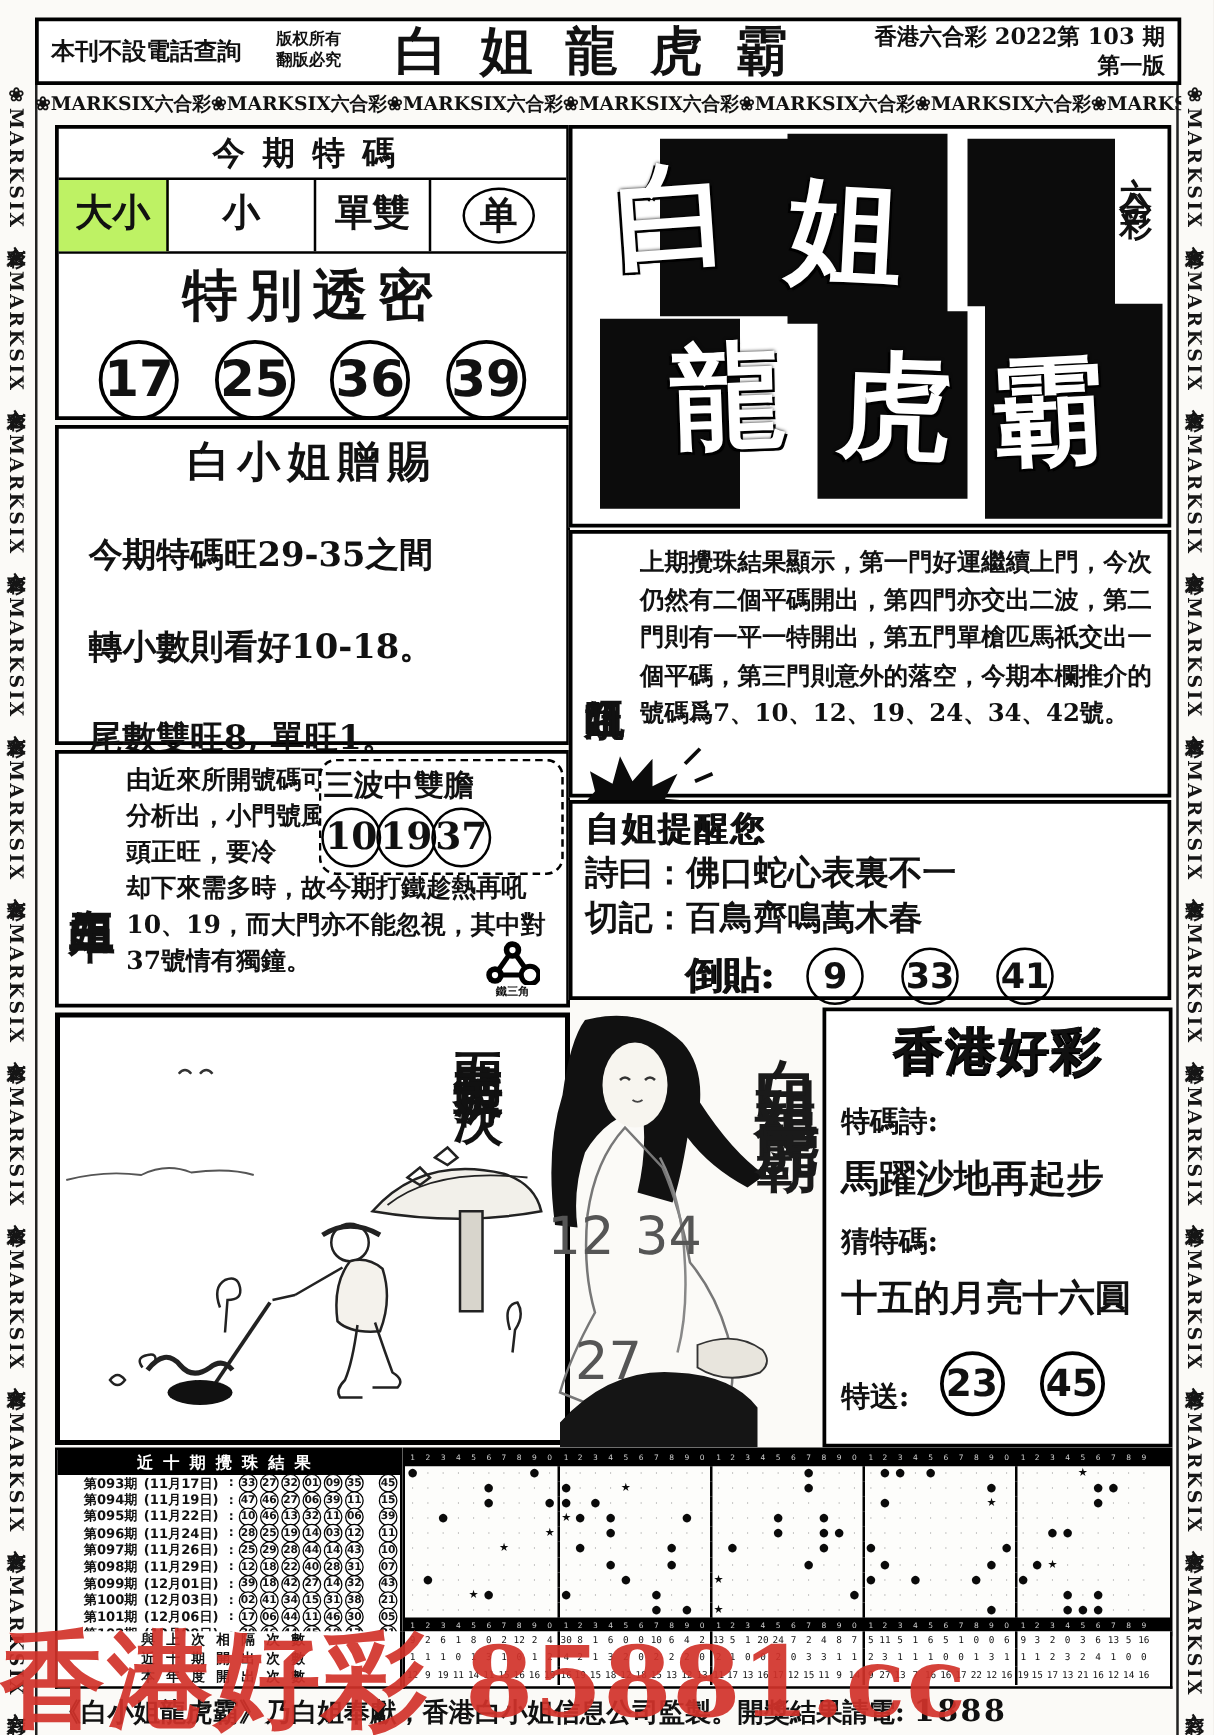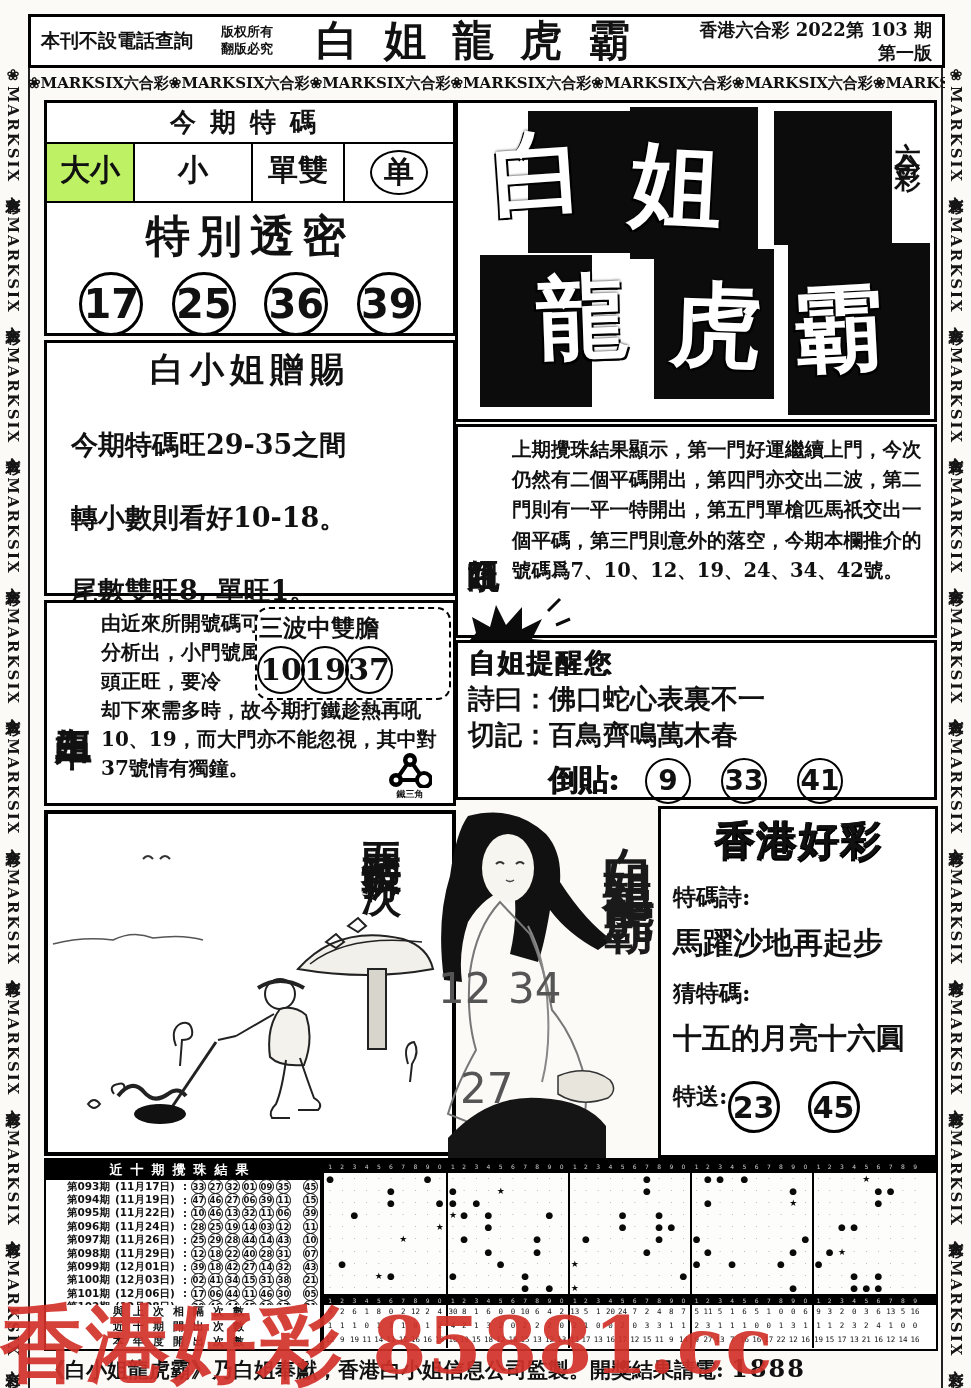--- a/index.html
+++ b/index.html
@@ -99,21 +99,21 @@
   .mid-vright { position:absolute; right:-4px; top:0; writing-mode:vertical-rl; font-family:"DejaVu Serif", serif;
                 font-weight:bold; font-size:52px; line-height:62px; letter-spacing:14px; color:#1a1a1a; }
   .mid-num { position:absolute; color:#555; font-size:42px; font-family:"DejaVu Sans", sans-serif; }
 
   
   .boxN { left:658px; top:806px; width:280px; height:352px; padding:4px 12px; }
   .boxN-title { text-align:center; font-family:"DejaVu Serif", serif; font-weight:bold; font-size:40px;
                 letter-spacing:2px; text-shadow:2px 0 0 #000, 0 2px 0 #000; }
   .boxN-label { font-family:"DejaVu Serif", serif; font-weight:bold; font-size:23px; margin-top:14px; }
   .boxN-poem { font-family:"DejaVu Serif", serif; font-weight:bold; font-size:30px; margin-top:10px; white-space:nowrap; }
-  .boxN-send { display:flex; align-items:flex-start; margin-top:22px; }
+  .boxN-send { display:flex; align-items:flex-end; gap:24px; margin-top:22px; }
   .boxN-send .circ { width:52px; height:52px; border:3px solid #000; border-radius:50%; display:inline-flex;
                      align-items:center; justify-content:center; font-size:30px; font-weight:bold; }
 
   
   .results { position:absolute; left:44px; top:1158px; width:278px; border:2px solid #000; background:#fff; }
   .results-title { background:#000; color:#fff; font-family:"DejaVu Serif", serif; font-weight:bold;
                    font-size:13px; letter-spacing:8px; text-align:center; padding:1px 0; }
   .draw-row { display:flex; align-items:center; height:13.4px; padding-left:21px; font-weight:bold; }
   .draw-issue { font-size:10.5px; width:48px; }
   .draw-date { font-size:10.5px; width:68px; }

